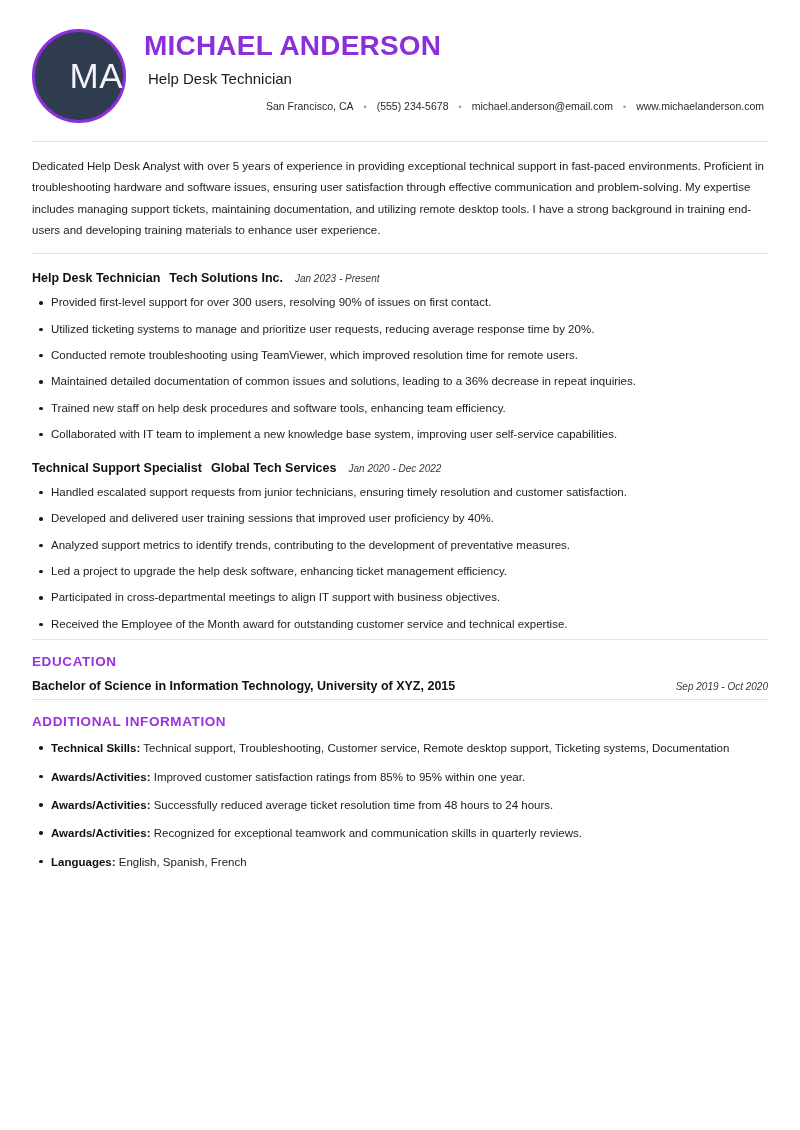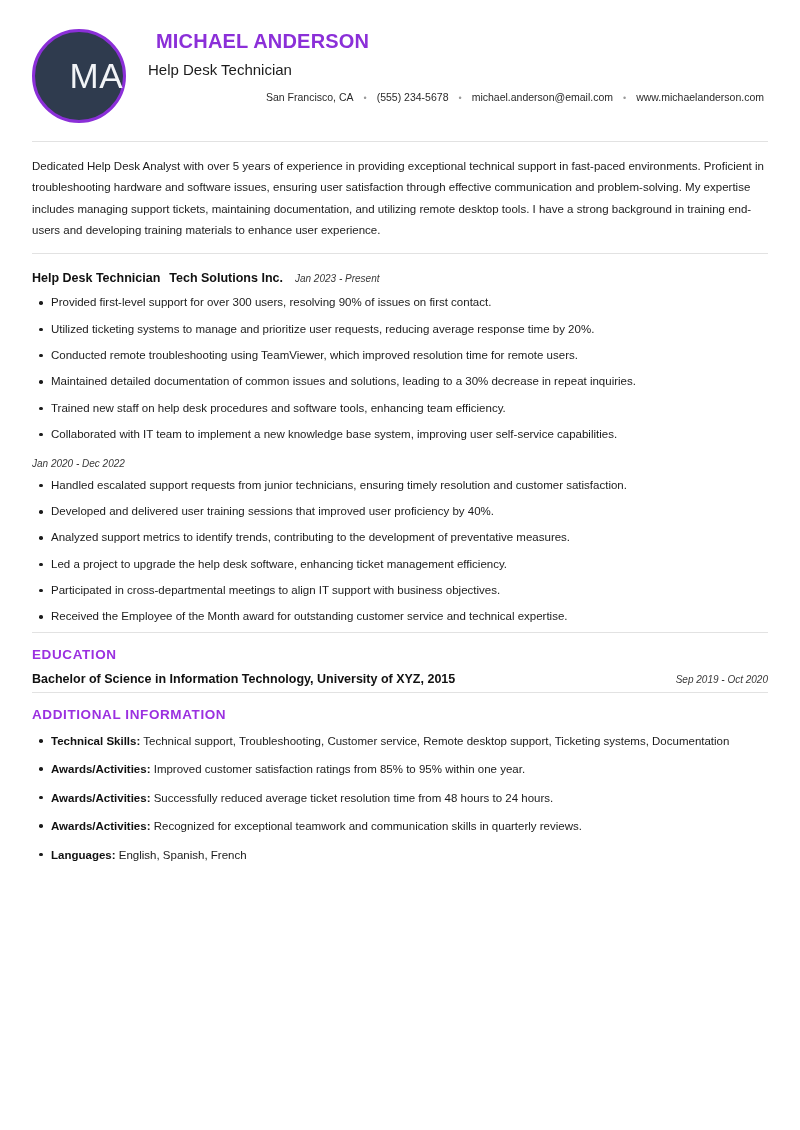--- a/index.html
+++ b/index.html
@@ -44,26 +44,26 @@
     font-weight: 400;
     letter-spacing: 0.5px;
     margin-top: 3px;
   }
   .header-text {
     flex: 1 1 auto;
     padding-top: 4px;
     min-width: 0;
   }
   .full-name {
-    font-size: 20px;
+    font-size: 28px;
     font-weight: bold;
     color: #8b2fd8;
     letter-spacing: 0.2px;
     line-height: 1.15;
-    margin: 0 0 8px 12px;
+    margin: 0 0 8px 0;
   }
   .job-title {
     font-size: 15px;
     font-weight: 400;
     color: #1b1b1b;
     margin: 0 0 12px 4px;
     line-height: 1.2;
   }
   .contact-line {
     display: flex;
@@ -237,28 +237,31 @@
         <div class="entry-head">
           <div>
             <span class="entry-role">Help Desk Technician</span><span class="entry-company">Tech Solutions Inc.</span>
           </div>
           <div class="entry-dates">Jan 2023 - Present</div>
         </div>
         <ul class="bullets">
           <li>Provided first-level support for over 300 users, resolving 90% of issues on first contact.</li>
           <li>Utilized ticketing systems to manage and prioritize user requests, reducing average response time by 20%.</li>
           <li>Conducted remote troubleshooting using TeamViewer, which improved resolution time for remote users.</li>
-          <li>Maintained detailed documentation of common issues and solutions, leading to a 30% decrease in repeat inquiries.</li>
+          <li>Maintained detailed documentation of common issues and solutions, leading to a 36% decrease in repeat inquiries.</li>
           <li>Trained new staff on help desk procedures and software tools, enhancing team efficiency.</li>
           <li>Collaborated with IT team to implement a new knowledge base system, improving user self-service capabilities.</li>
         </ul>
       </div>
 
       <div class="entry">
         <div class="entry-head">
+          <div>
+            <span class="entry-role">Technical Support Specialist</span><span class="entry-company">Global Tech Services</span>
+          </div>
           <div class="entry-dates">Jan 2020 - Dec 2022</div>
         </div>
         <ul class="bullets">
           <li>Handled escalated support requests from junior technicians, ensuring timely resolution and customer satisfaction.</li>
           <li>Developed and delivered user training sessions that improved user proficiency by 40%.</li>
           <li>Analyzed support metrics to identify trends, contributing to the development of preventative measures.</li>
           <li>Led a project to upgrade the help desk software, enhancing ticket management efficiency.</li>
           <li>Participated in cross-departmental meetings to align IT support with business objectives.</li>
           <li>Received the Employee of the Month award for outstanding customer service and technical expertise.</li>
         </ul>

